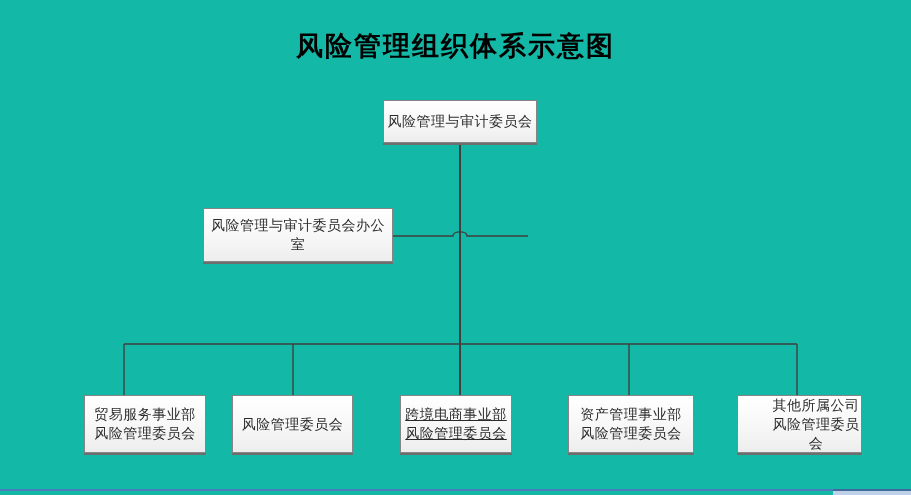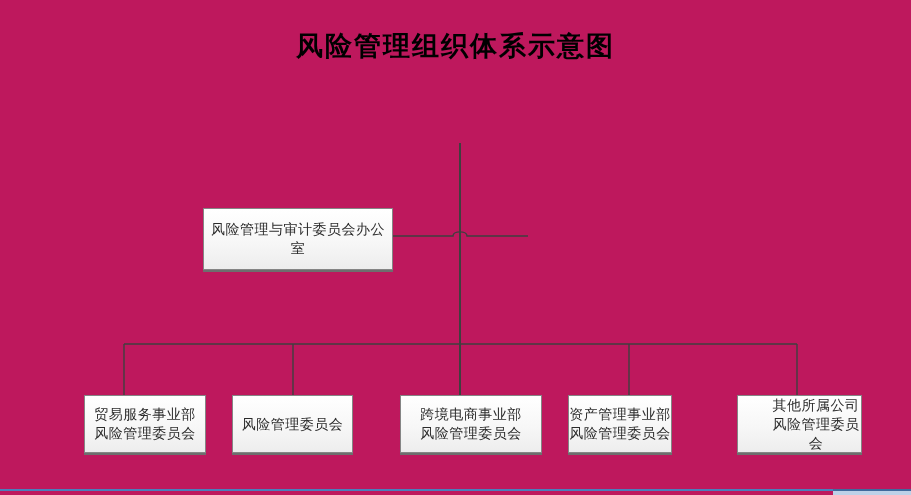--- a/index.html
+++ b/index.html
@@ -8,21 +8,21 @@
     width: 911px;
     height: 495px;
     background: #ffffff;
     font-family: "Liberation Sans", "DejaVu Sans", sans-serif;
     overflow: hidden;
   }
   .canvas {
     position: relative;
     width: 911px;
     height: 495px;
-    background: #be185d;
+    background: #14b8a6;
   }
   .diagram-title {
     position: absolute;
     top: 28px;
     left: 0;
     width: 911px;
     text-align: center;
     font-size: 27px;
     font-weight: bold;
     color: #000000;
@@ -46,26 +46,26 @@
     font-size: 14px;
     display: flex;
     flex-direction: column;
     align-items: center;
     justify-content: center;
     text-align: center;
     line-height: 19px;
     letter-spacing: 0.5px;
   }
   .box-root   { left: 383px; top: 100px; width: 154px; height: 43px; }
-  .box-office { left: 203px; top: 208px; width: 190px; height: 62px; }
+  .box-office { left: 203px; top: 208px; width: 190px; height: 54px; }
   .box-joint  { left: 528px; top: 208px; width: 222px; height: 54px; }
   .box-b1 { left: 63px;  top: 395px; width: 122px; height: 58px; margin-left: 21px; }
   .box-b2 { left: 232px; top: 395px; width: 121px; height: 58px; }
-  .box-b3 { left: 400px; top: 395px; width: 142px; height: 58px; }
-  .box-b4 { left: 568px; top: 395px; width: 104px; height: 58px; text-align: center; }
+  .box-b3 { left: 400px; top: 395px; width: 112px; height: 58px; text-decoration: underline; }
+  .box-b4 { left: 568px; top: 395px; width: 126px; height: 58px; text-align: center; }
   .box-b5 { left: 737px; top: 395px; width: 125px; height: 58px; padding-left: 33px; }
   .page-bottom-rule {
     position: absolute;
     left: 0;
     top: 489px;
     width: 911px;
     height: 2px;
     background: #4a7ebb;
   }
   .scrollbar-corner {
@@ -93,20 +93,23 @@
     <path d="M393,236 H453 C453,230.5 467,230.5 467,236 H528" fill="none" stroke="#3f3f3f" stroke-width="1.4"></path>
 
     <line x1="124" y1="344" x2="797" y2="344" stroke="#3f3f3f" stroke-width="1.6"></line>
 
     <line x1="124" y1="344" x2="124" y2="395" stroke="#3f3f3f" stroke-width="1.4"></line>
     <line x1="293" y1="344" x2="293" y2="395" stroke="#3f3f3f" stroke-width="1.4"></line>
     <line x1="629" y1="344" x2="629" y2="395" stroke="#3f3f3f" stroke-width="1.4"></line>
     <line x1="797" y1="344" x2="797" y2="395" stroke="#3f3f3f" stroke-width="1.4"></line>
   </svg>
 
+  <div class="org-box box-root">
+    <span>风险管理与审计委员会</span>
+  </div>
 
   <div class="org-box box-office">
     <span>风险管理与审计委员会办公室</span>
   </div>
 
 
   <div class="org-box box-b1">
     <span>贸易服务事业部</span>
     <span>风险管理委员会</span>
   </div>

